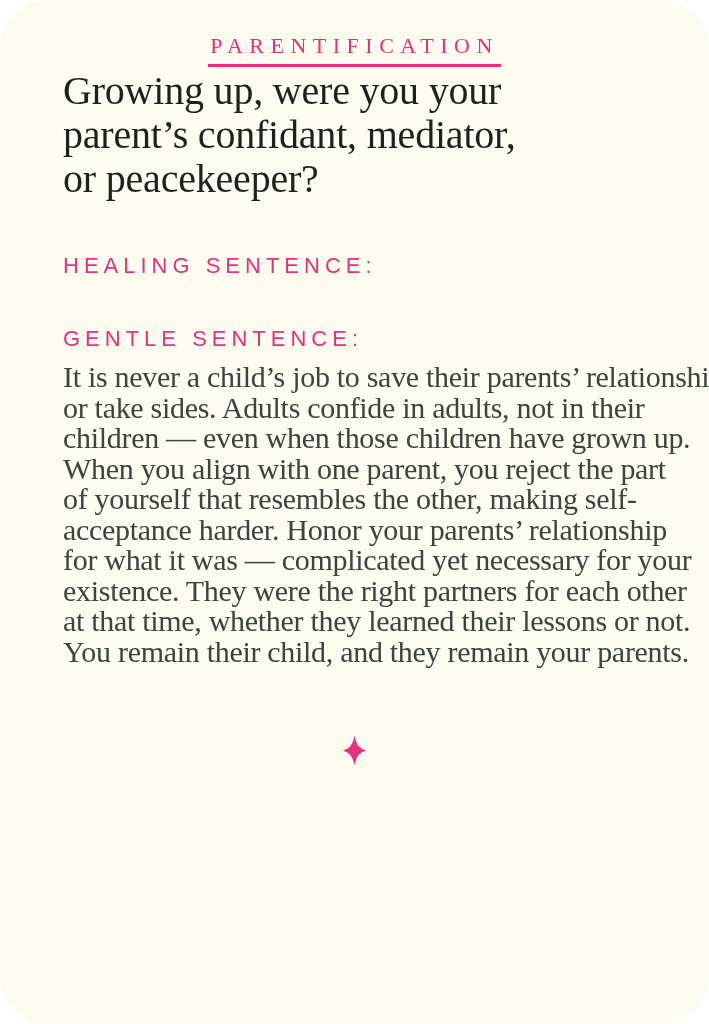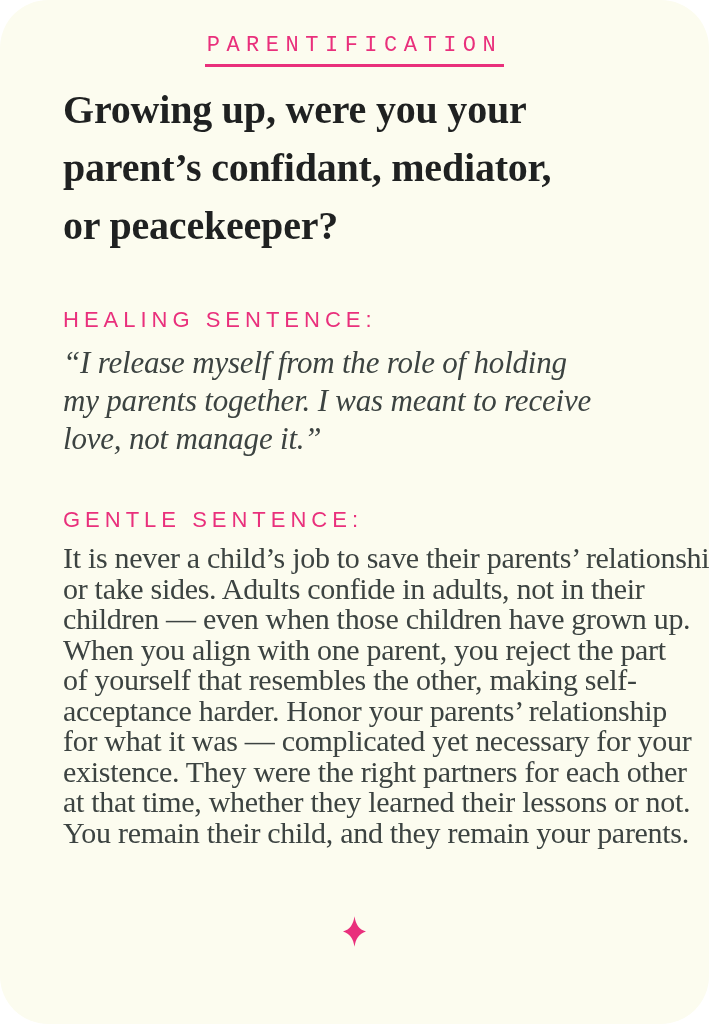--- a/index.html
+++ b/index.html
@@ -22,21 +22,21 @@
     border-radius: 48px;
     padding: 0 20px 0 63px;
   }
   .category-wrap {
     padding-top: 34px;
     text-align: center;
     margin-right: 43px; 
   }
   .category {
     display: inline-block;
-    font-family: Liberation Mono, monospace;
+    font-family: Liberation Serif, serif;
     font-size: 22px;
     font-weight: 500;
     letter-spacing: 6.5px;
     color: var(--accent, #E9307C);
     border-bottom: 3px solid var(--accent, #E9307C);
     padding: 0 2px 7px 2px;
     line-height: 23px;
     white-space: nowrap;
   }
   .section-label {
@@ -45,24 +45,24 @@
     font-weight: 500;
     letter-spacing: 5px;
     color: var(--accent, #E9307C);
     line-height: 23px;
     white-space: pre;
   }
   .label-question { margin-top: 38px; }
   .label-healing  { margin-top: 53px; }
   .label-reminder { margin-top: 50px; }
   .question-text {
-    margin-top: 14px;
+    margin-top: 2px;
     font-size: 40px;
-    font-weight: 700;
-    line-height: 58px;
+    font-weight: 400;
+    line-height: 44px;
     color: var(--heading-text, #1F2121);
     white-space: pre;
     letter-spacing: -0.2px;
   }
   .quote-text {
     margin-top: 13px;
     font-style: italic;
     font-size: 31px;
     line-height: 38px;
     color: var(--body-text, #3C4341);
@@ -94,23 +94,20 @@
     <span class="category">PARENTIFICATION</span>
   </div>
 
 
   <h1 class="question-text">Growing up, were you your
 parent’s confidant, mediator,
 or peacekeeper?</h1>
 
   <div class="section-label label-healing">HEALING SENTENCE:</div>
 
-  <div class="quote-text">“I release myself from the role of holding
-my parents together. I was meant to receive
-love, not manage it.”</div>
 
   <div class="section-label label-reminder">GENTLE SENTENCE:</div>
 
   <div class="body-text">It is never a child’s job to save their parents’ relationship
 or take sides. Adults confide in adults, not in their
 children — even when those children have grown up.
 When you align with one parent, you reject the part
 of yourself that resembles the other, making self-
 acceptance harder. Honor your parents’ relationship
 for what it was — complicated yet necessary for your

